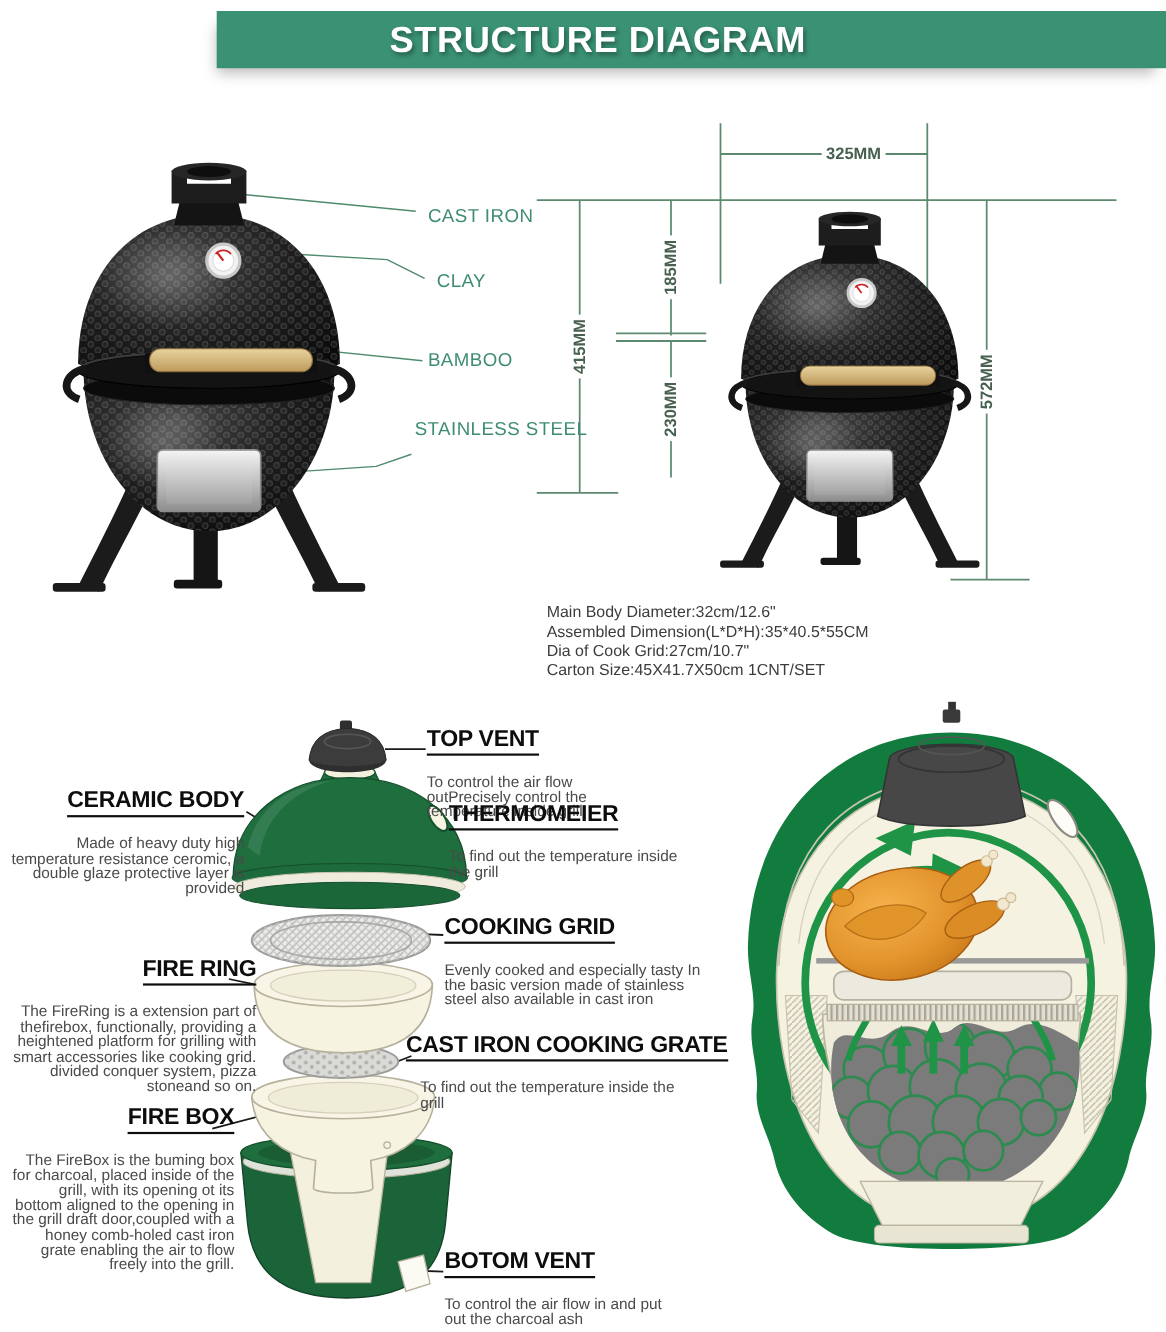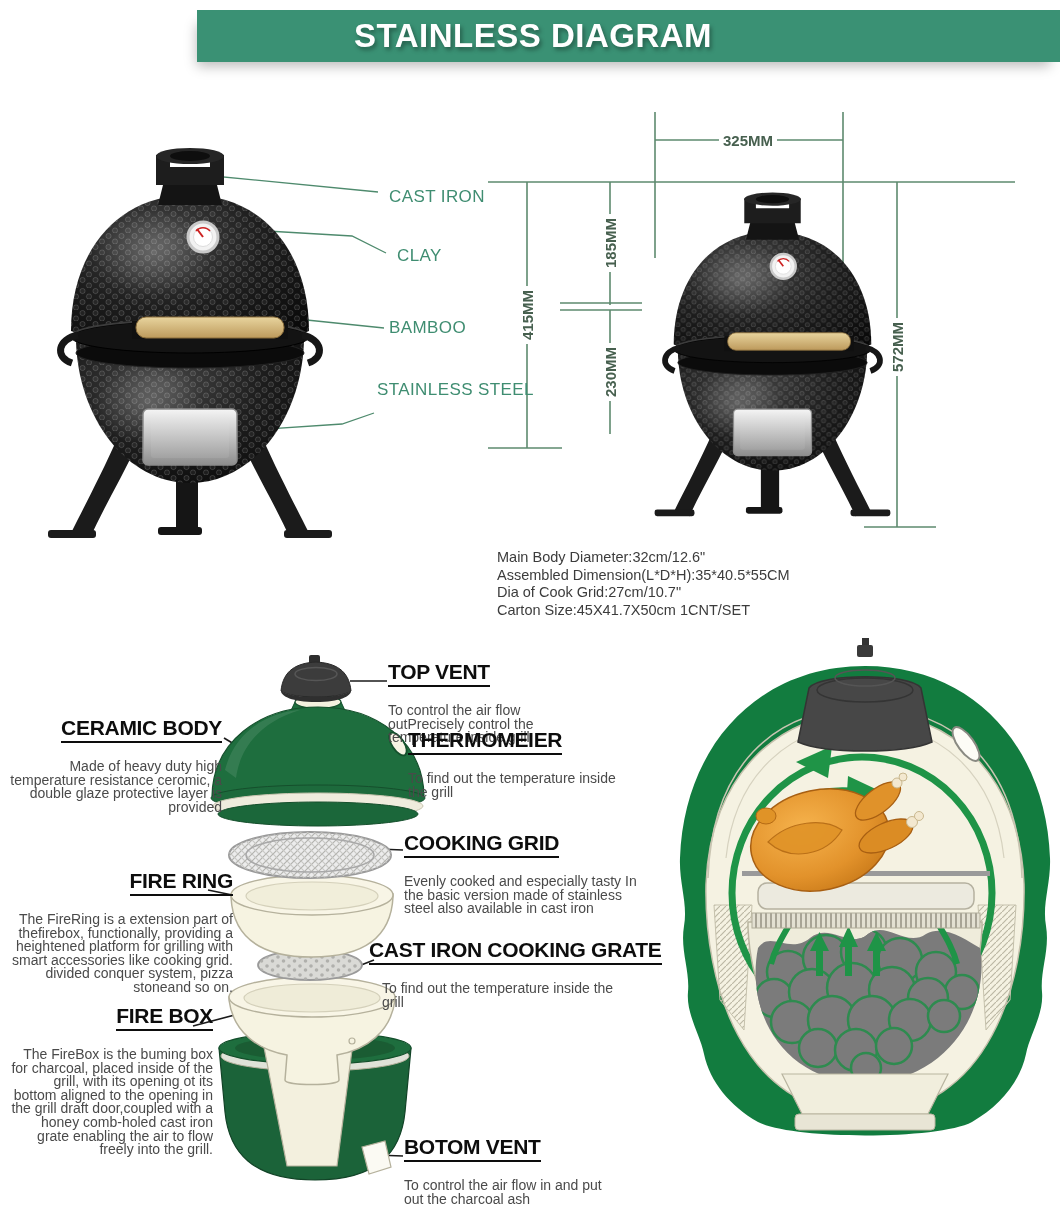--- a/index.html
+++ b/index.html
@@ -284,29 +284,29 @@
       <rect x="857" y="645" width="16" height="12" rx="2" fill="#3a3a3a"></rect>
       <path d="M798,742 L809,688 C820,673 910,673 921,688 L932,742 C905,754 825,754 798,742 Z" fill="#474747" stroke="#343434" stroke-width="1.5"></path>
       <ellipse cx="865" cy="690" rx="48" ry="12" fill="none" stroke="#343434" stroke-width="1.5"></ellipse>
       <ellipse cx="865" cy="678" rx="30" ry="8" fill="none" stroke="#555555" stroke-width="1.5"></ellipse>
     </g>
     <ellipse cx="966" cy="744" rx="8" ry="20" transform="rotate(-36 966 744)" fill="#fdfcf6" stroke="#8a8a82" stroke-width="2"></ellipse>
   </g>
 </svg>
 
 <div class="banner">
-  <span>STAINLESS DIAGRAM</span>
+  <span>STRUCTURE DIAGRAM</span>
 </div>
 
 <div class="mat" style="left:389px;top:187px">CAST IRON</div>
 <div class="mat" style="left:397px;top:246px">CLAY</div>
 <div class="mat" style="left:389px;top:318px">BAMBOO</div>
 <div class="mat" style="left:377px;top:380px">STAINLESS STEEL</div>
 
-<div class="dim" style="left:748px;top:140px">325MM</div>
+<div class="dim" style="left:776px;top:140px">325MM</div>
 <div class="dim v" style="left:527px;top:315px">415MM</div>
 <div class="dim v" style="left:610px;top:243px">185MM</div>
 <div class="dim v" style="left:610px;top:372px">230MM</div>
 <div class="dim v" style="left:897px;top:347px">572MM</div>
 
 <div class="specs" style="left:497px;top:549px">
   <div>Main Body Diameter:32cm/12.6"</div>
   <div>Assembled Dimension(L*D*H):35*40.5*55CM</div>
   <div>Dia of Cook Grid:27cm/10.7"</div>
   <div>Carton Size:45X41.7X50cm 1CNT/SET</div>

